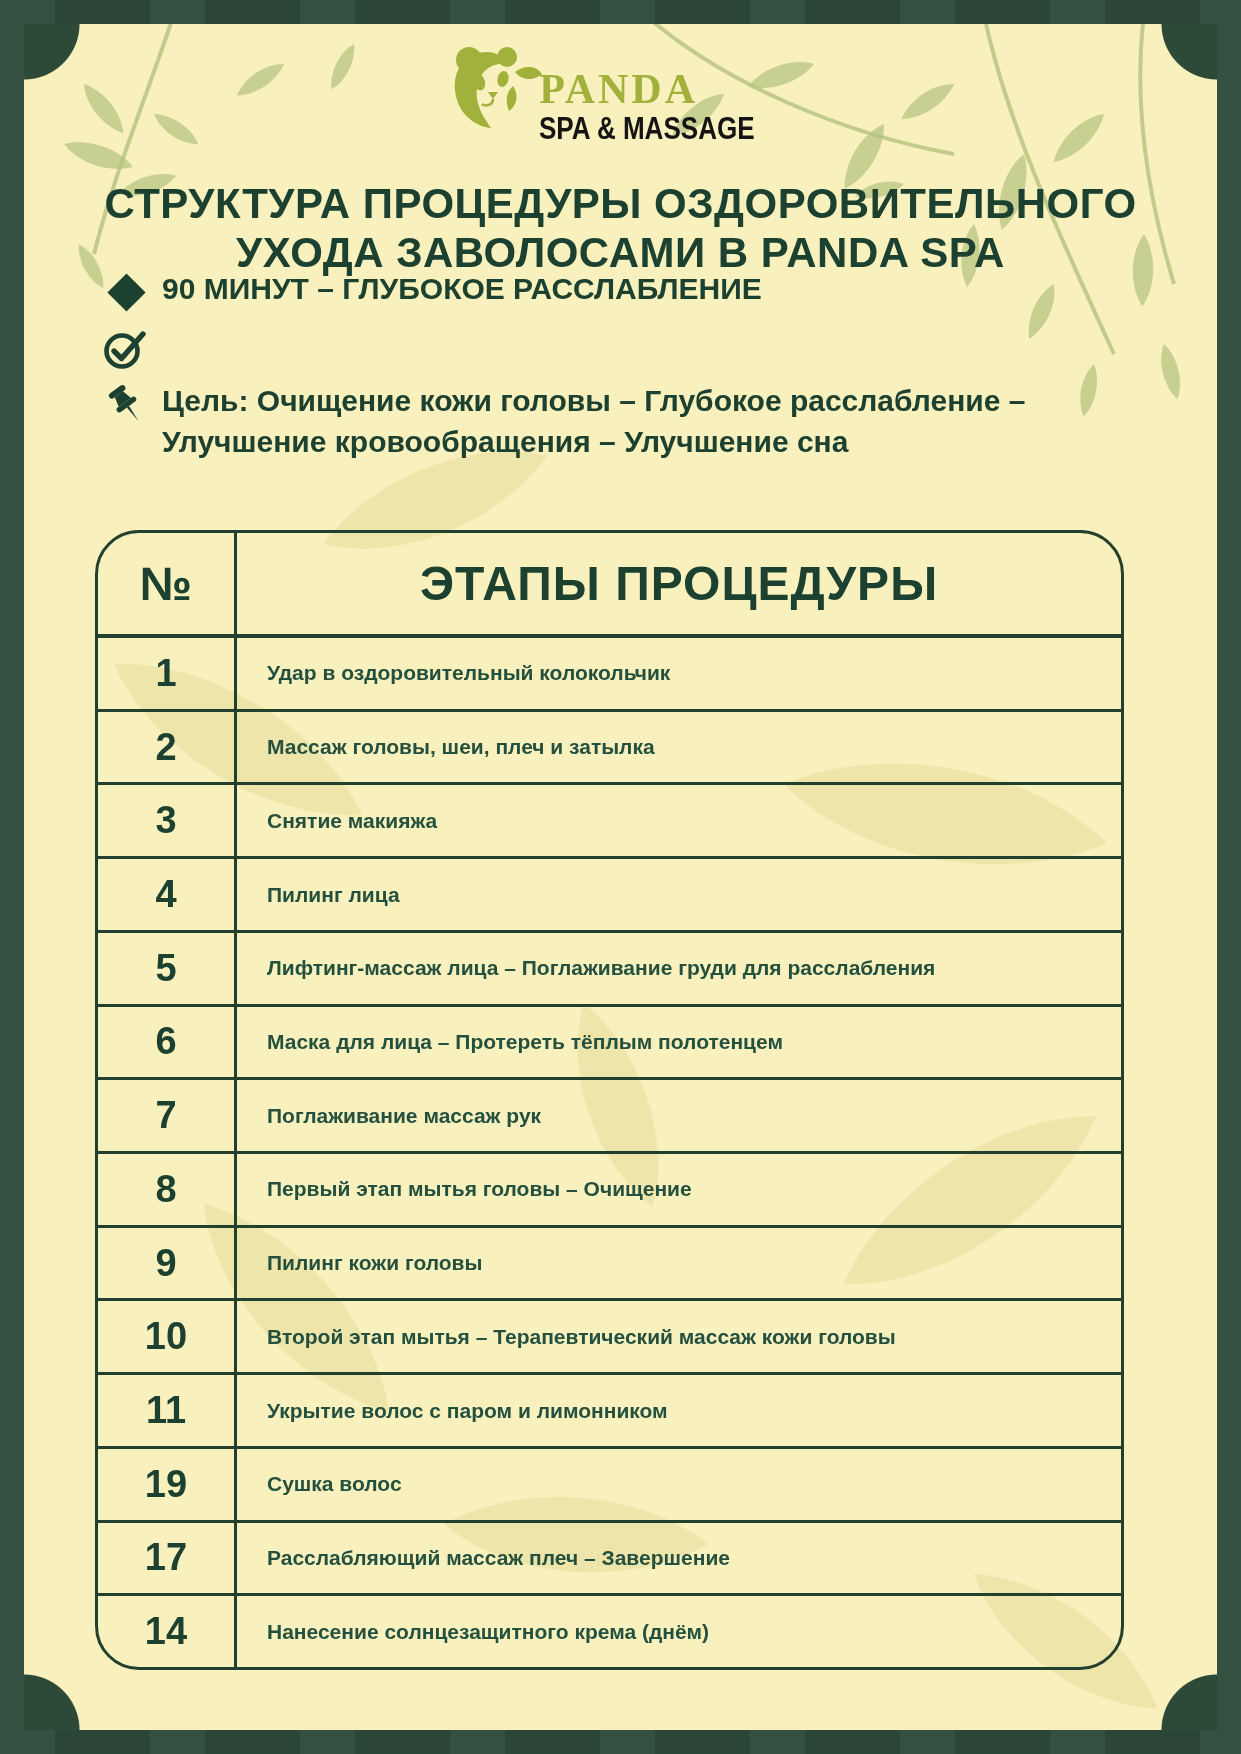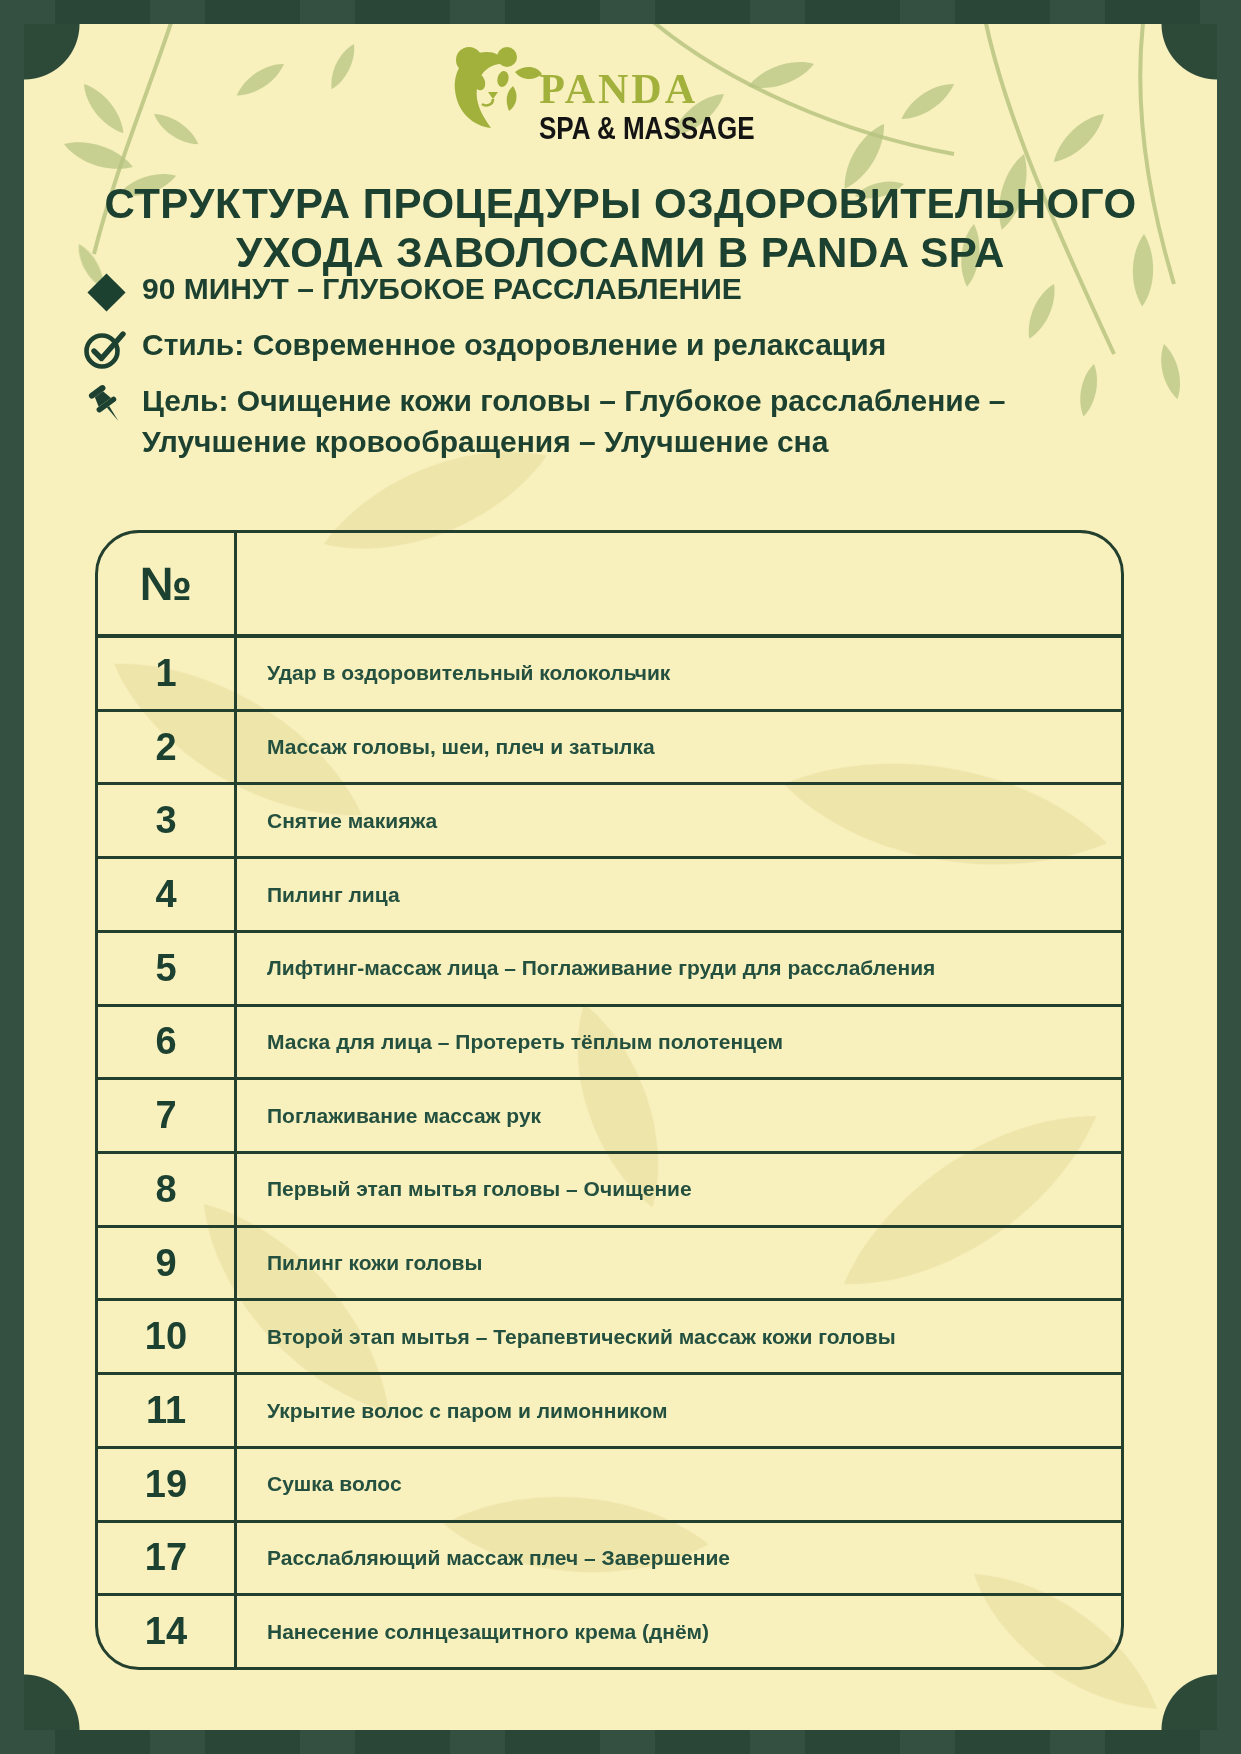--- a/index.html
+++ b/index.html
@@ -39,21 +39,21 @@
     font-weight:bold; font-size:31px; line-height:1; color:#141414;
     letter-spacing:0px; transform:scaleX(0.84); transform-origin:left top; margin-top:3px;
   }
 
   .title{
     position:absolute; top:118px; left:0; width:100%; z-index:4;
     text-align:center; font-weight:bold; font-size:42px; line-height:1.17;
     color:#1c4130; letter-spacing:0.5px;margin-top:37px;
   }
 
-  .bullets{position:absolute; left:58px; top:244px; width:960px; z-index:4;}
+  .bullets{position:absolute; left:78px; top:244px; width:960px; z-index:4;}
   .bullet{display:flex; align-items:flex-start; margin-bottom:9px;}
   .bullet .ic{width:48px; height:46px; flex:none; display:flex; align-items:center; justify-content:center; margin-top:1px;}
   .bullet .tx{font-weight:bold; font-size:30px; line-height:1.38; color:#1c4130; padding-left:12px;}
   .diamond{width:27px; height:27px; background:#1c4130; transform:rotate(45deg);}
 
   .steps-table{
     position:absolute; left:71px; top:506px; width:1029px; height:1140px; z-index:4;
     border:3px solid #233f2e; border-radius:44px;
     display:flex; flex-direction:column; overflow:hidden; box-sizing:border-box;
   }
@@ -154,21 +154,20 @@
           </span>
         <div class="tx">90 МИНУТ – ГЛУБОКОЕ РАССЛАБЛЕНИЕ</div>
       </div>
       <div class="bullet">
         <span class="ic">
           <svg width="48" height="46" viewBox="0 0 48 46">
             <circle cx="20" cy="26" r="15.5" fill="none" stroke="#1c4130" stroke-width="4.6"></circle>
             <path d="M12 26 l7.5 7.5 L41 9" fill="none" stroke="#1c4130" stroke-width="5.4" stroke-linecap="round" stroke-linejoin="round"></path>
           </svg>
         </span>
-        <div class="tx">Стиль: Современное оздоровление и релаксация</div>
       </div>
       <div class="bullet">
         <span class="ic">
           <svg width="46" height="50" viewBox="0 0 46 50">
             <g fill="#1c4130" transform="rotate(-36 23 25)">
               <rect x="13.5" y="7" width="19" height="6" rx="3"></rect>
               <path d="M18 13 h10 l2.6 10 h-15.2 Z"></path>
               <rect x="11.5" y="23" width="23" height="5.4" rx="2.7"></rect>
               <path d="M21.6 28.4 L23 46 L24.4 28.4 Z"></path>
             </g>
@@ -177,20 +176,21 @@
         <div class="tx">
           <div>Цель: Очищение кожи головы – Глубокое расслабление –</div>
           <div>Улучшение кровообращения – Улучшение сна</div>
         </div>
       </div>
     </div>
 
     <div class="steps-table">
       <div class="thead">
         <div class="cell-num">№</div>
+        <div class="cell-steps">ЭТАПЫ ПРОЦЕДУРЫ</div>
       </div>
       <div class="tbody">
   <div class="trow">
     <div class="cell-num">1</div>
     <div class="cell-steps">Удар в оздоровительный колокольчик</div>
   </div>
 
   <div class="trow">
     <div class="cell-num">2</div>
     <div class="cell-steps">Массаж головы, шеи, плеч и затылка</div>

